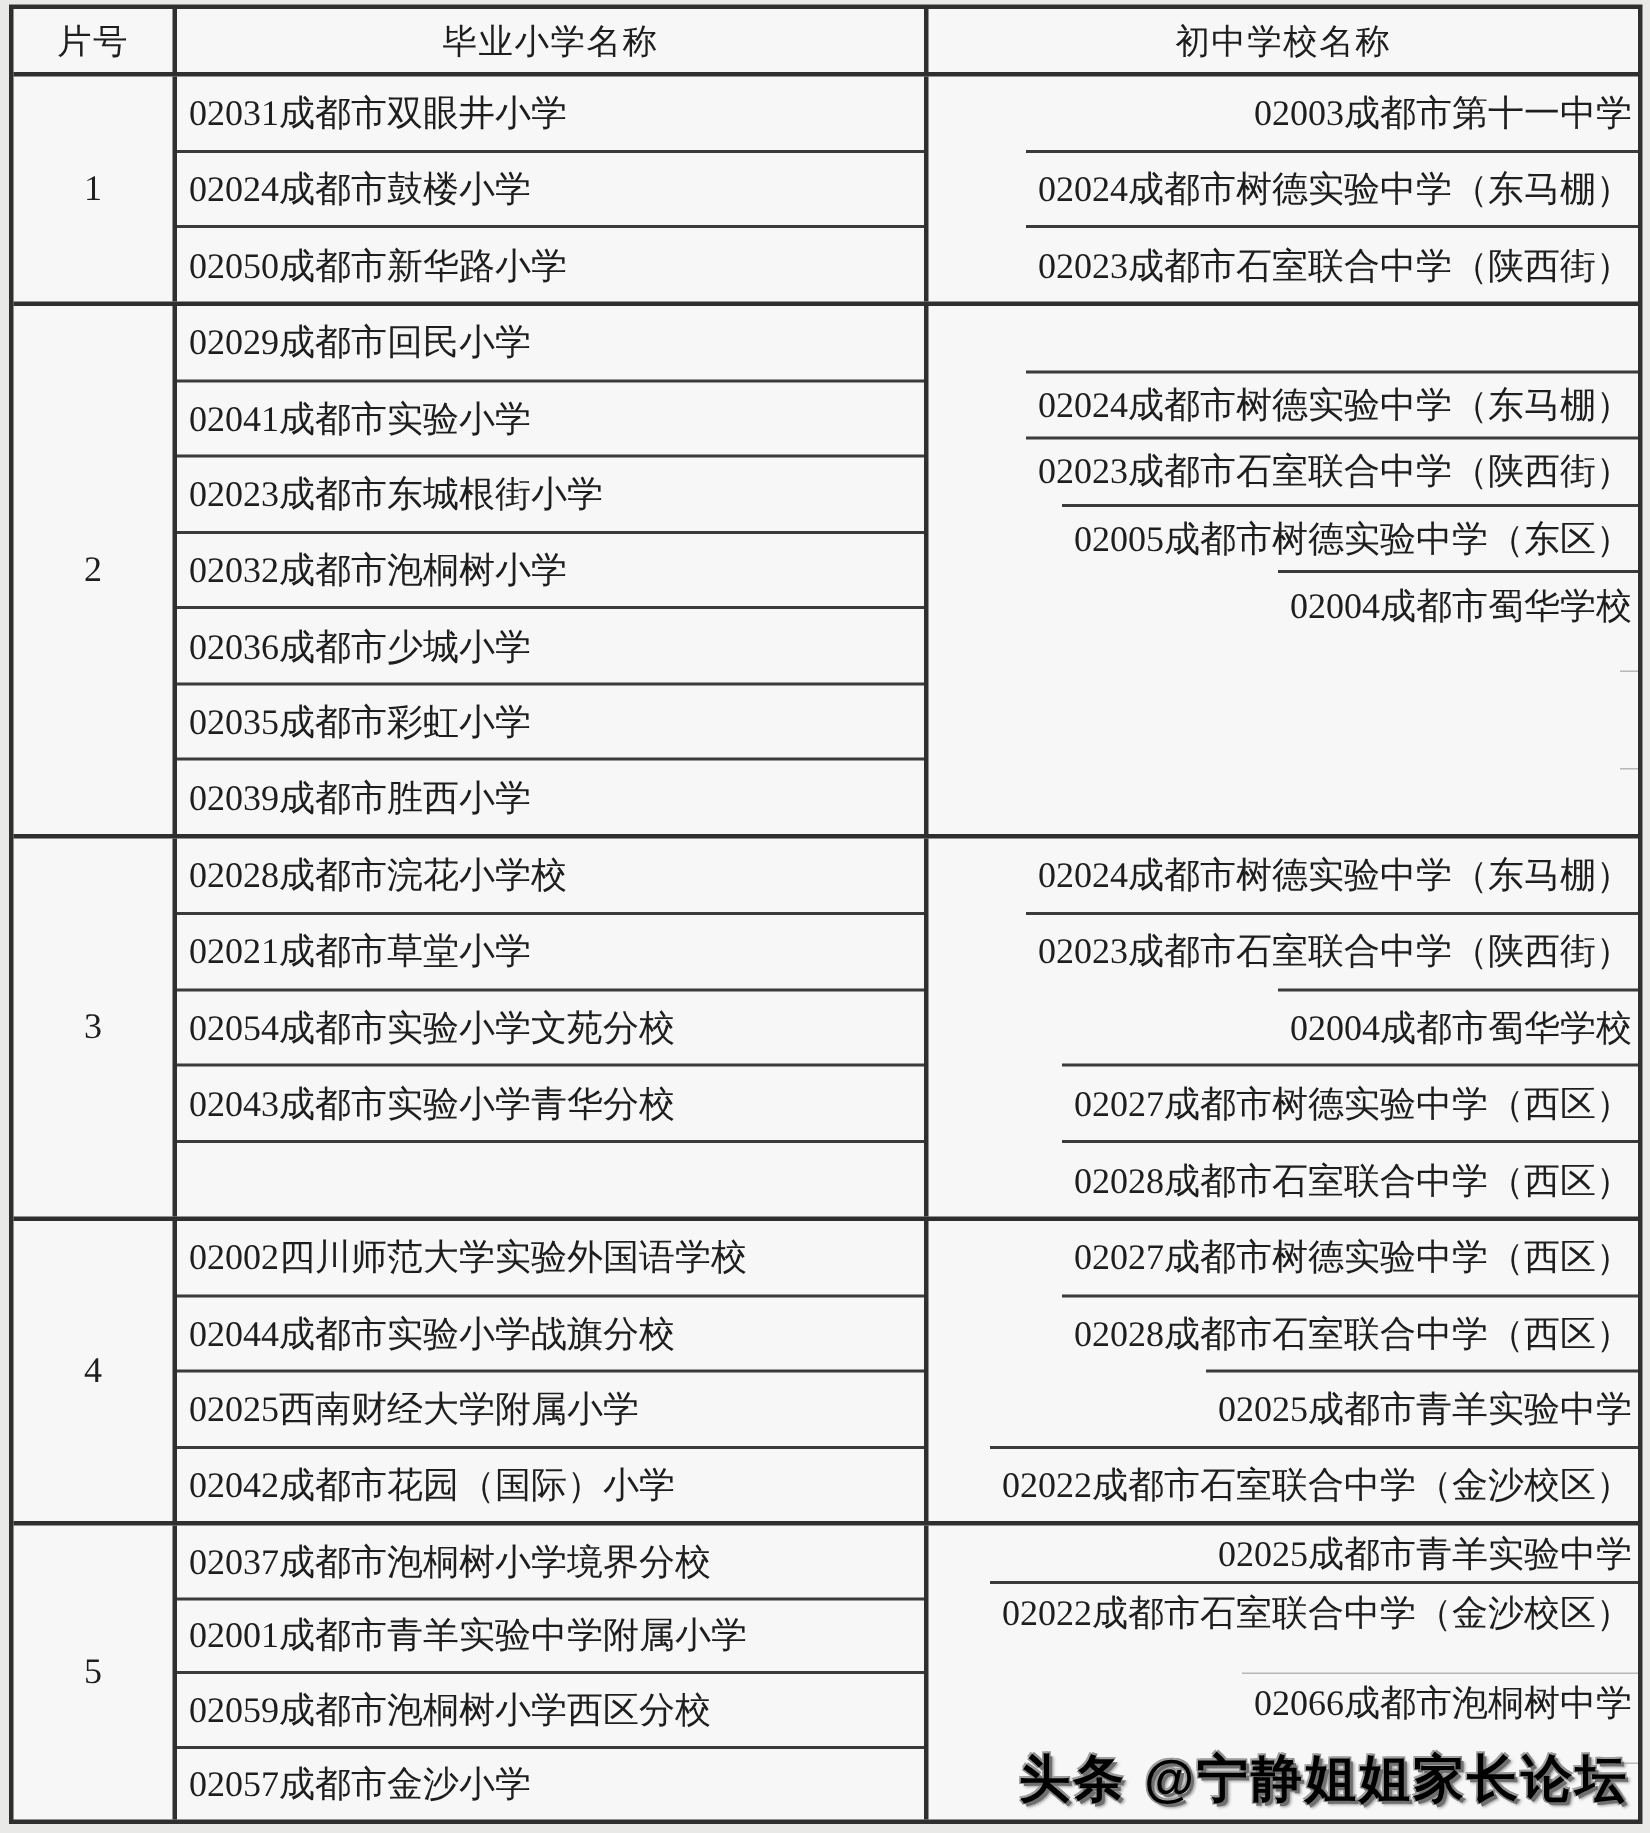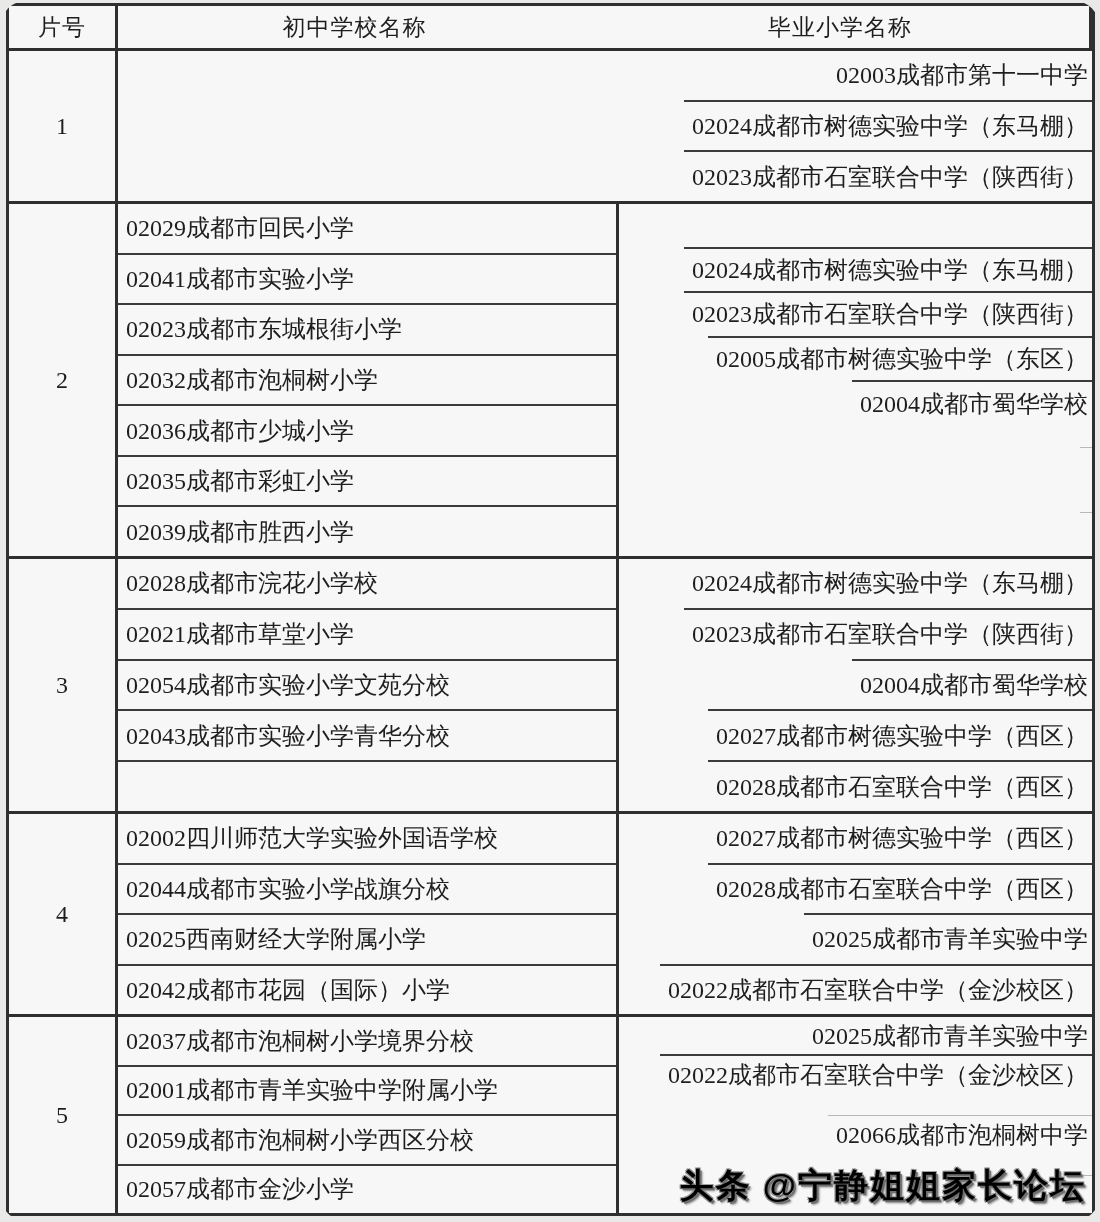--- a/index.html
+++ b/index.html
@@ -6,21 +6,20 @@
   html,body { width:1100px; }
   body {
     font-family: "Liberation Serif", "DejaVu Serif", serif;
     background:#e9eae7;
   }
   .page {
     position:relative;
     width:1100px; height:1222px;
     background:#e9eae7;
     overflow:hidden;
-    border-radius:28px;
   }
   .tbl {
     position:absolute; left:6px; top:3px;
     width:1089px; height:1213px;
     background:#f6f7f6;
     border:3px solid #2f2f2f;
     display:flex; flex-direction:column;
   }
   .hdr { height:45px; display:flex; border-bottom:3px solid #2f2f2f; }
   .hcell {
@@ -65,26 +64,31 @@
   }
 </style>
 </head>
 <body>
 
 <div class="page">
   <div class="tbl">
 
     <div class="hdr">
       <div class="hcell w-num">片号</div>
+      <div class="hcell w-left">毕业小学名称</div>
       <div class="hcell w-right">初中学校名称</div>
-      <div class="hcell w-left">毕业小学名称</div>
     </div>
 
     <div class="sec s1">
       <div class="num">1</div>
+      <div class="colL">
+        <div class="cell">02031成都市双眼井小学</div>
+        <div class="cell">02024成都市鼓楼小学</div>
+        <div class="cell">02050成都市新华路小学</div>
+      </div>
       <div class="colR">
         <div class="cell">02003成都市第十一中学</div>
         <div class="cell">02024成都市树德实验中学（东马棚）</div>
         <div class="cell">02023成都市石室联合中学（陕西街）</div>
       </div>
     </div>
 
     <div class="sec s2">
       <div class="num">2</div>
       <div class="colL">

